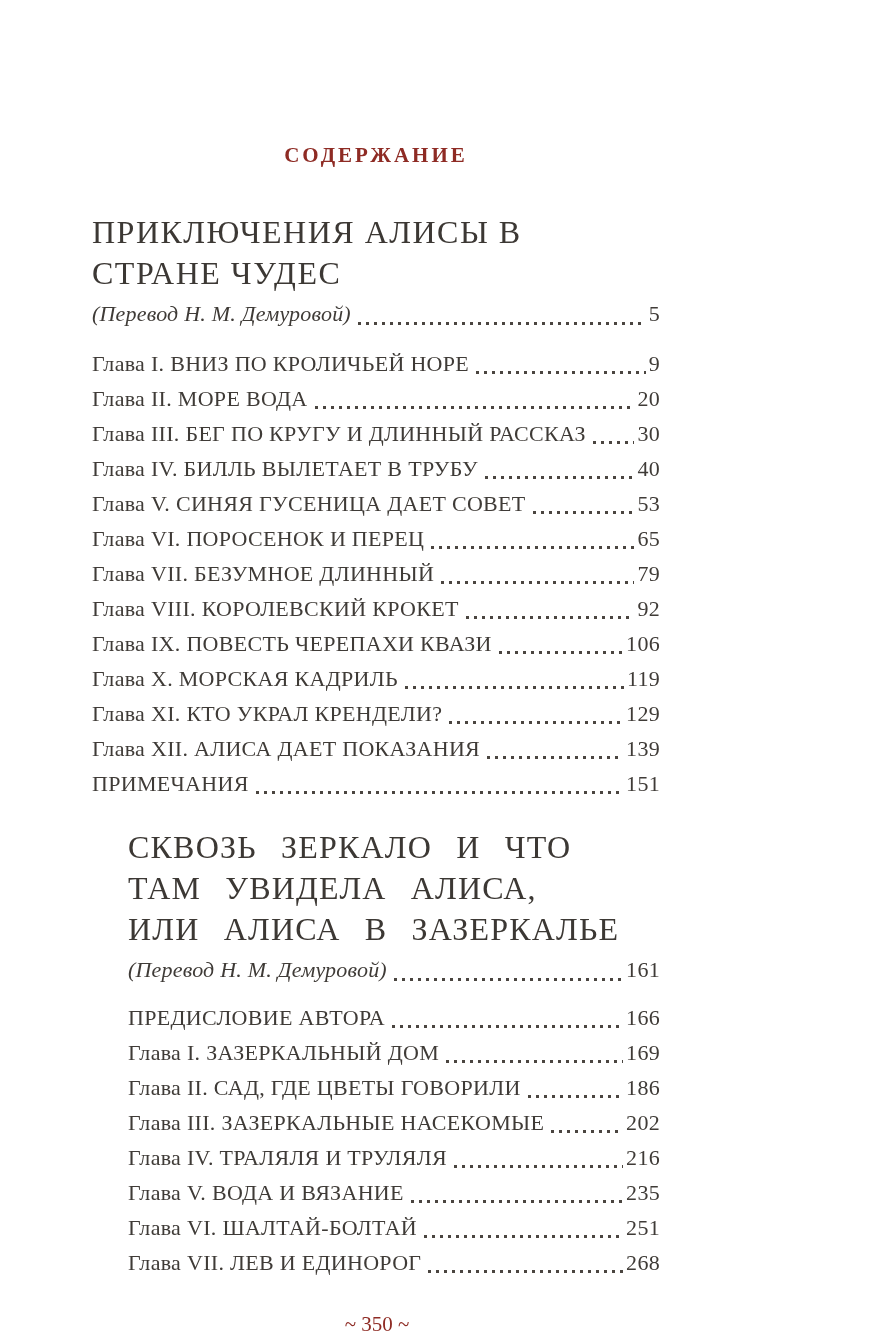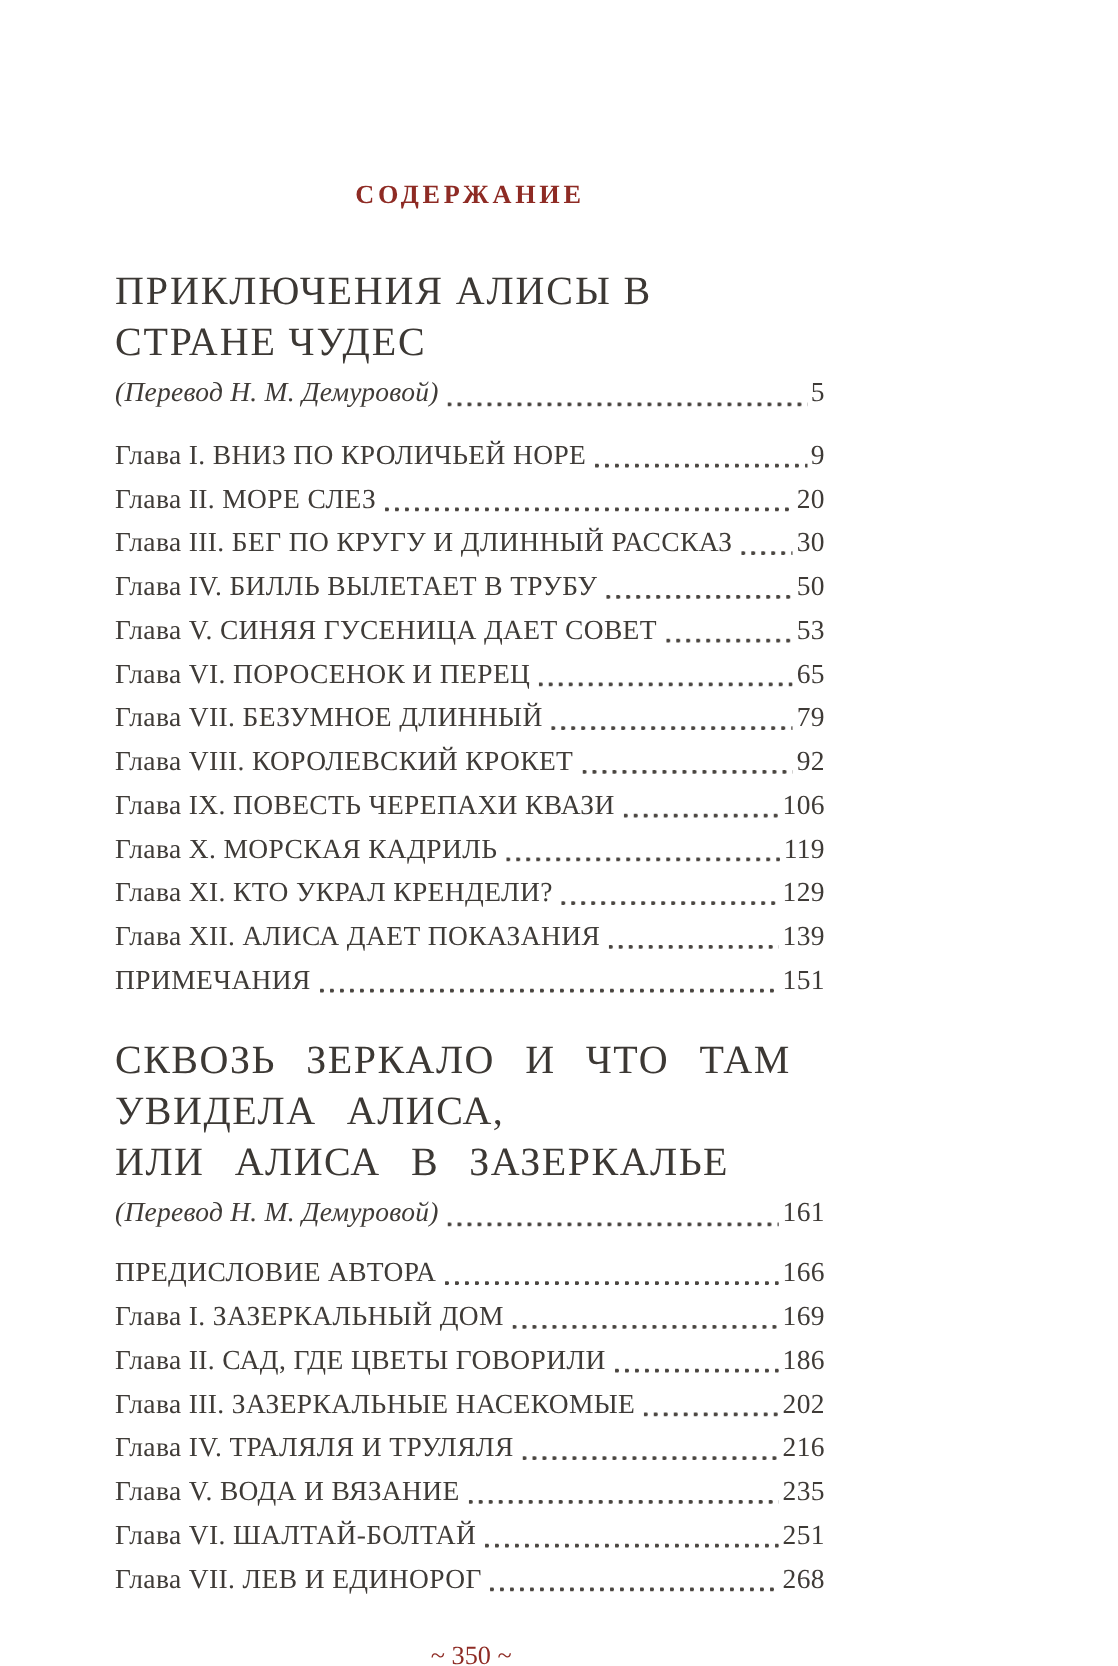--- a/index.html
+++ b/index.html
@@ -65,21 +65,21 @@
     background-image: radial-gradient(circle at 1.5px 1.5px, #4a4540 1.5px, transparent 1.9px);
     background-size: 8px 3px;
     background-repeat: repeat-x;
   }
   .entry .page {
     flex: 0 0 auto;
     white-space: nowrap;
   }
   .subtitle-row { margin-top: 2px; line-height: 36px; }
   .entries { margin-top: 14px; }
-  .section-2 { margin-top: 26px; }
+  .section-2 { margin-top: 26px; margin-left: 36px; }
   .section-2 .entries { margin-top: 12px; }
   .page-footer {
     position: absolute;
     top: 1312px;
     left: 0;
     width: 100%;
     text-align: center;
     font-size: 21px;
     color: #8e2b24;
   }
@@ -102,35 +102,35 @@
         <span class="page">5</span>
       </div>
       <div class="entries" id="s1-entries">
   <div class="entry">
     <span class="label">Глава I. ВНИЗ ПО КРОЛИЧЬЕЙ НОРЕ</span>
     <span class="dots"></span>
     <span class="page">9</span>
   </div>
 
   <div class="entry">
-    <span class="label">Глава II. МОРЕ СЛЕЗ</span>
+    <span class="label">Глава II. МОРЕ ВОДА</span>
     <span class="dots"></span>
     <span class="page">20</span>
   </div>
 
   <div class="entry">
     <span class="label">Глава III. БЕГ ПО КРУГУ И ДЛИННЫЙ РАССКАЗ</span>
     <span class="dots"></span>
     <span class="page">30</span>
   </div>
 
   <div class="entry">
     <span class="label">Глава IV. БИЛЛЬ ВЫЛЕТАЕТ В ТРУБУ</span>
     <span class="dots"></span>
-    <span class="page">50</span>
+    <span class="page">40</span>
   </div>
 
   <div class="entry">
     <span class="label">Глава V. СИНЯЯ ГУСЕНИЦА ДАЕТ СОВЕТ</span>
     <span class="dots"></span>
     <span class="page">53</span>
   </div>
 
   <div class="entry">
     <span class="label">Глава VI. ПОРОСЕНОК И ПЕРЕЦ</span>

